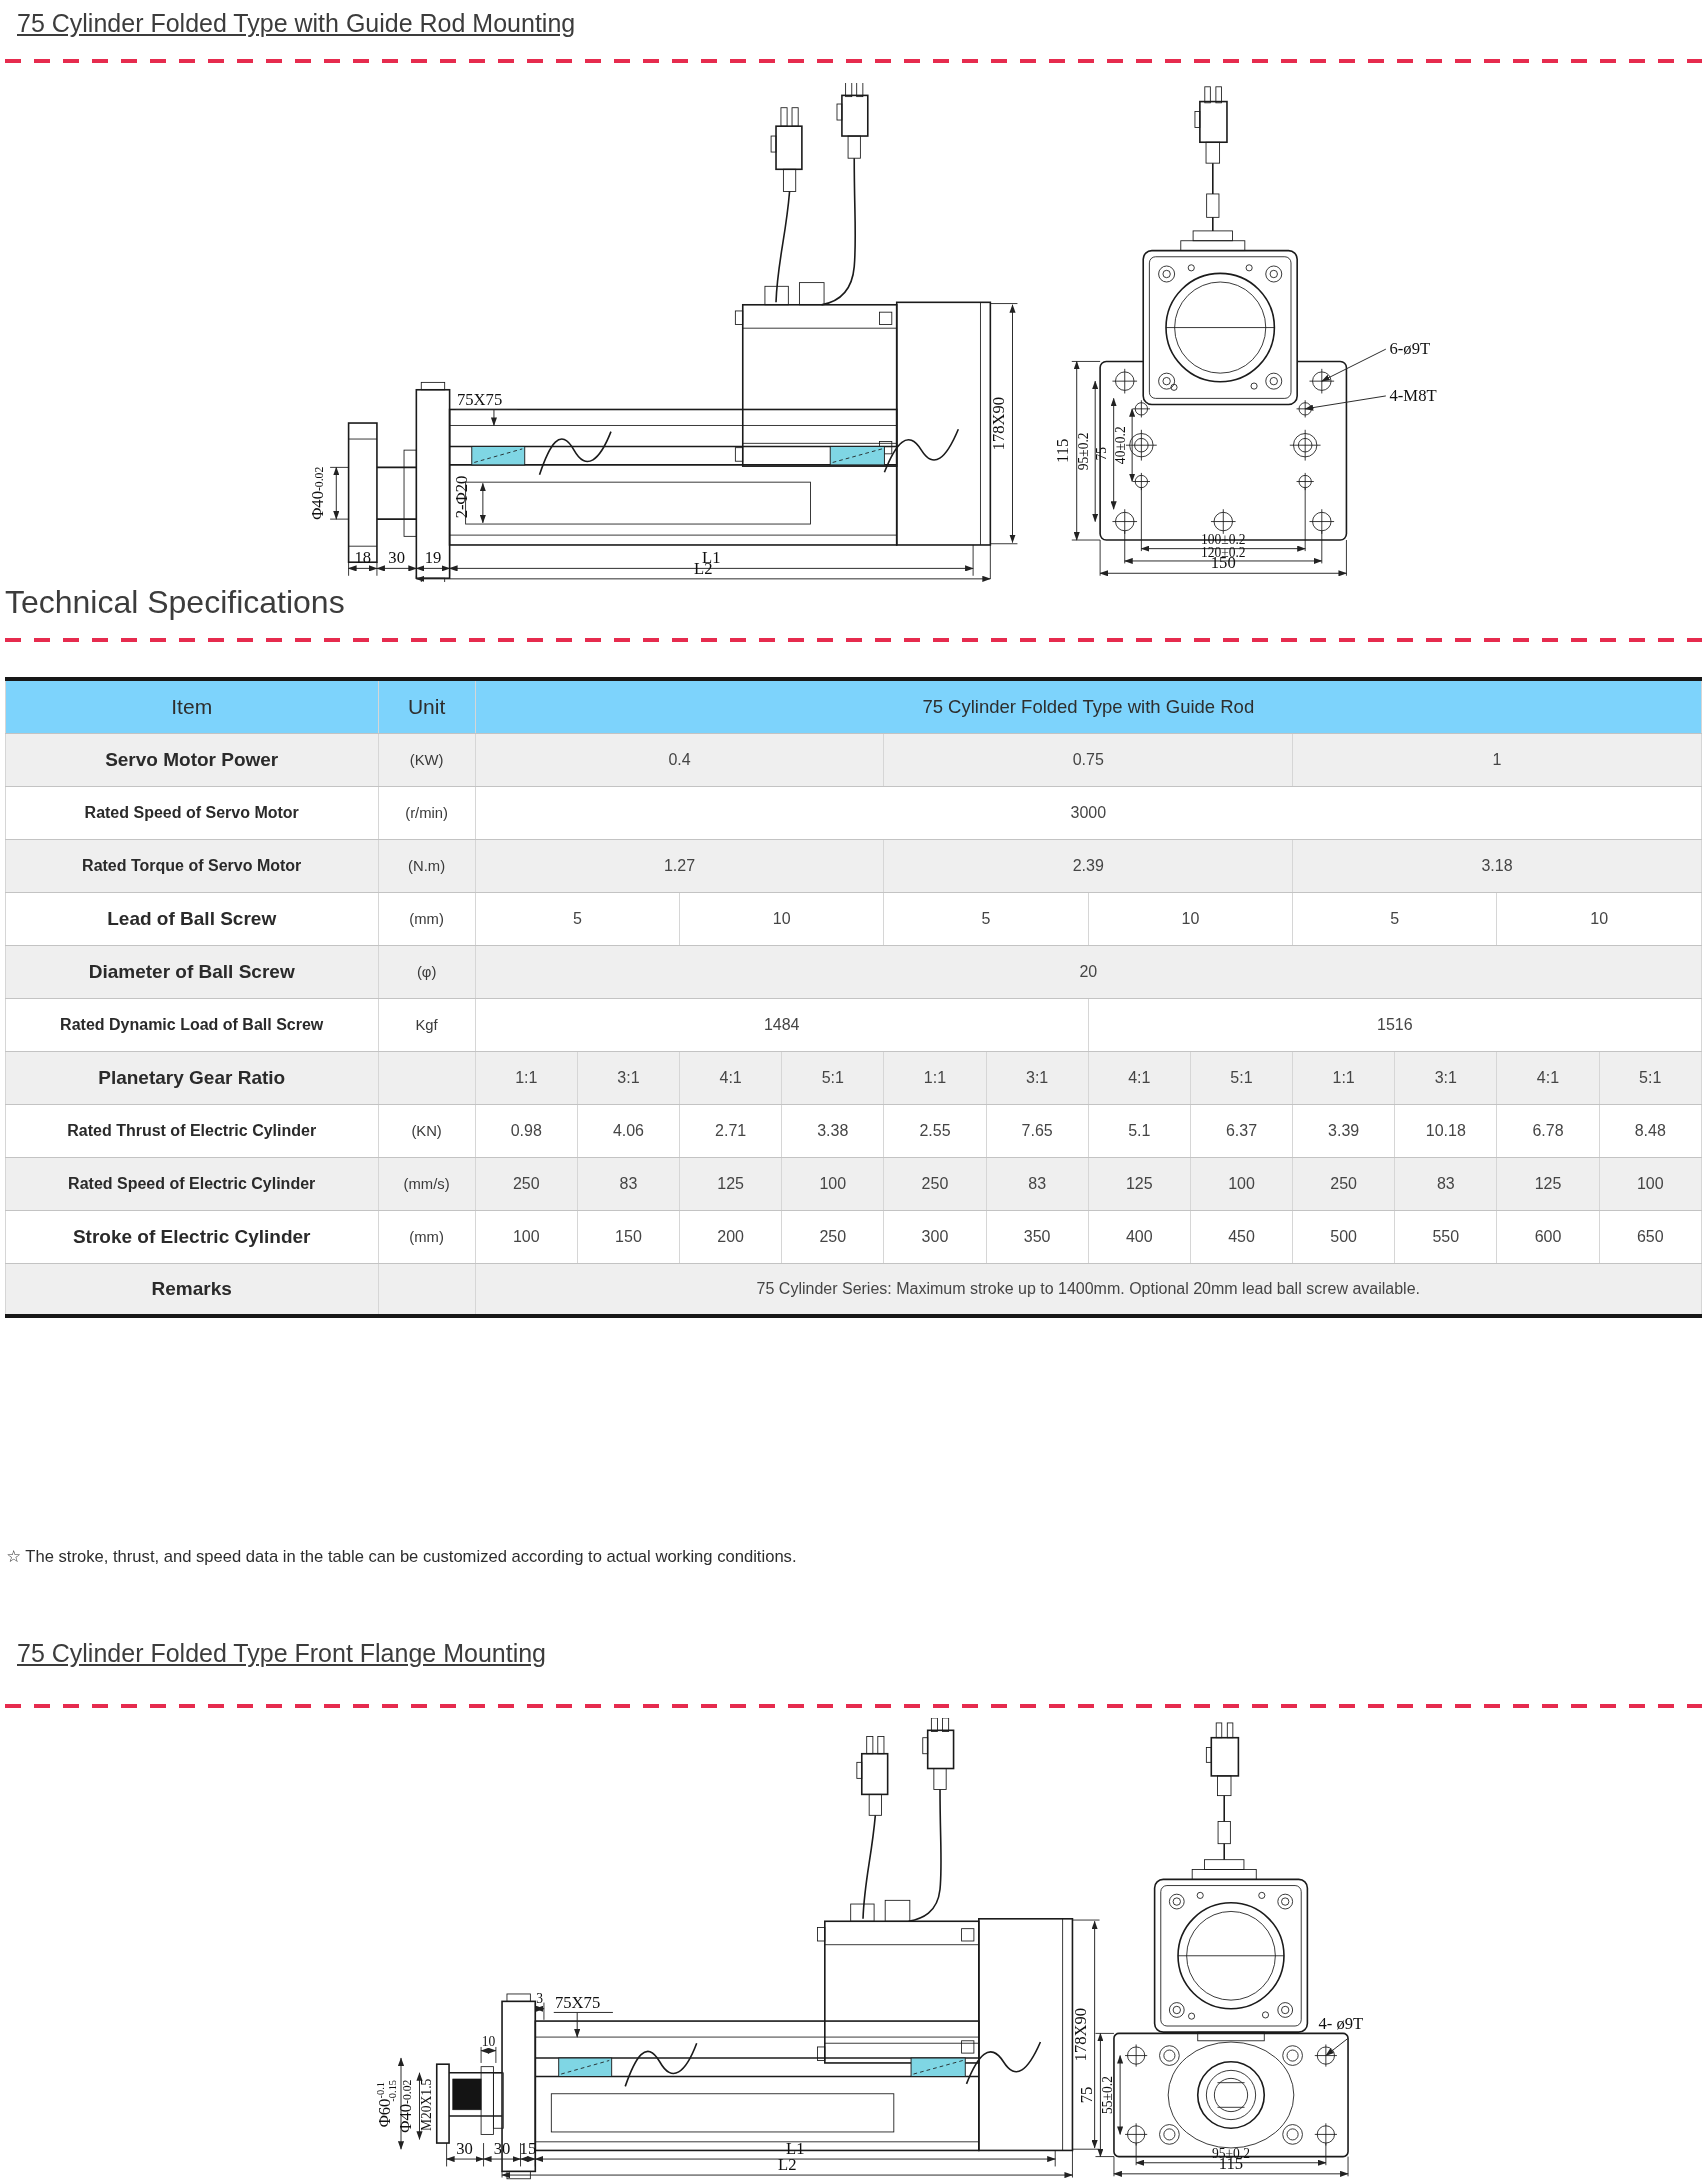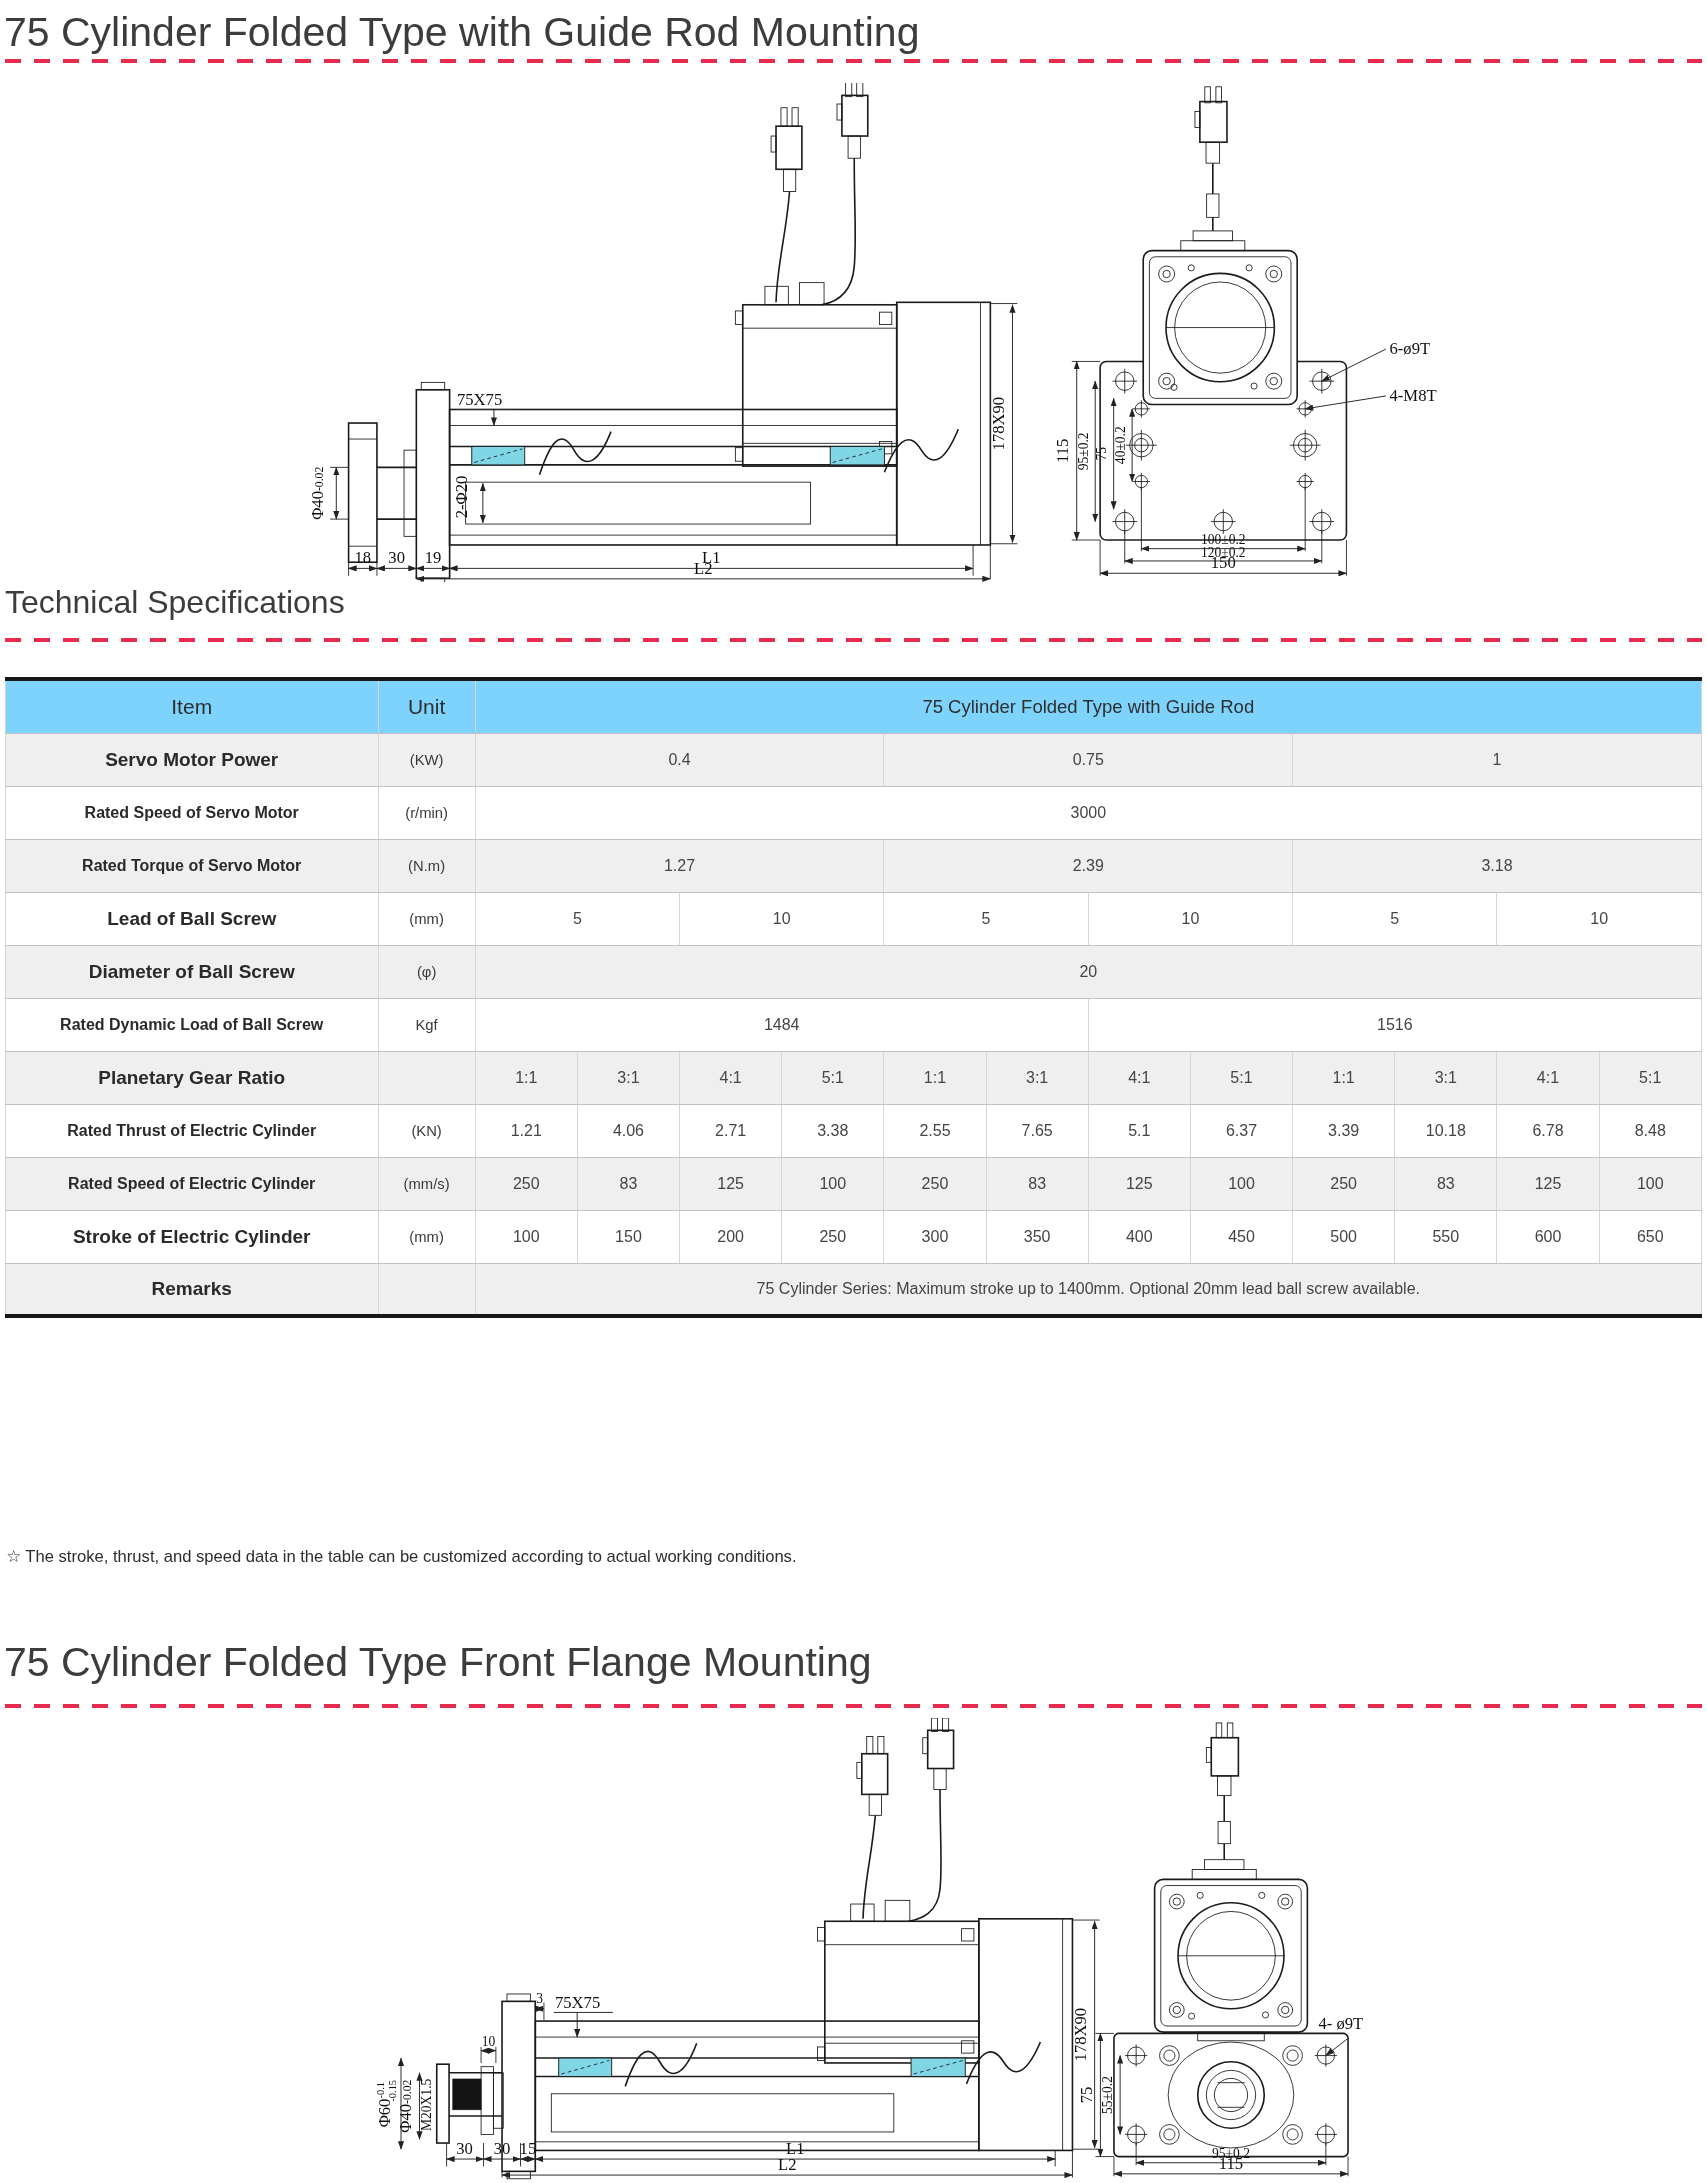--- a/index.html
+++ b/index.html
@@ -9,21 +9,21 @@
     --grid:#cccccc;
     --heavy:#171717;
   }
   *{margin:0;padding:0;box-sizing:border-box;}
   html,body{background:#ffffff;}
   body{
     width:1707px;height:2183px;position:relative;
     font-family:"Liberation Sans",sans-serif;color:#3e3e3e;overflow:hidden;
   }
   .sec-title{
-    position:absolute;left:4px;font-size:41px;font-weight:400;color:#3c3c3c;letter-spacing:0px;
+    position:absolute;left:17px;font-size:25px;font-weight:400;color:#3c3c3c;letter-spacing:0px;text-decoration:underline;
   }
   .specs-title{
     position:absolute;left:4.9px;font-size:32px;font-weight:400;color:#3c3c3c;
   }
   .dash{
     position:absolute;left:4.9px;width:1697px;height:4.3px;
     background:repeating-linear-gradient(90deg,var(--accent) 0 16px,transparent 16px 29px);
   }
   .draw-zone{position:absolute;left:0;width:1707px;}
   .draw{position:absolute;}
@@ -378,21 +378,21 @@
           <td class="val">4:1</td>
           <td class="val">5:1</td>
           <td class="val">1:1</td>
           <td class="val">3:1</td>
           <td class="val">4:1</td>
           <td class="val">5:1</td>
         </tr>
         <tr>
           <td class="lbl">Rated Thrust of Electric Cylinder</td>
           <td class="unit">(KN)</td>
-          <td class="val">1.21</td>
+          <td class="val">0.98</td>
           <td class="val">4.06</td>
           <td class="val">2.71</td>
           <td class="val">3.38</td>
           <td class="val">2.55</td>
           <td class="val">7.65</td>
           <td class="val">5.1</td>
           <td class="val">6.37</td>
           <td class="val">3.39</td>
           <td class="val">10.18</td>
           <td class="val">6.78</td>

